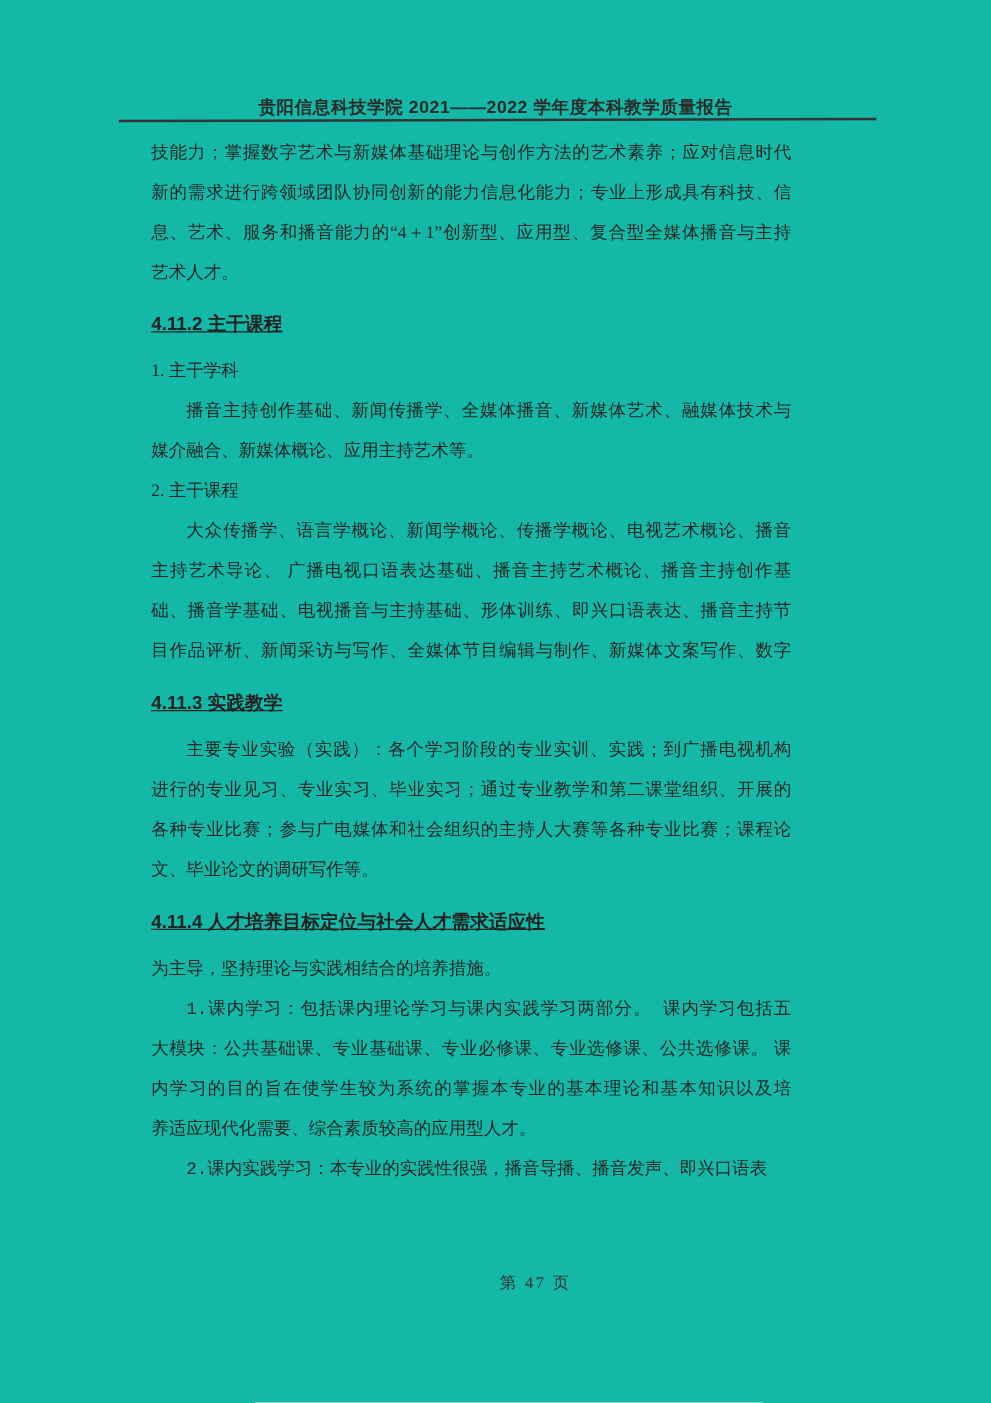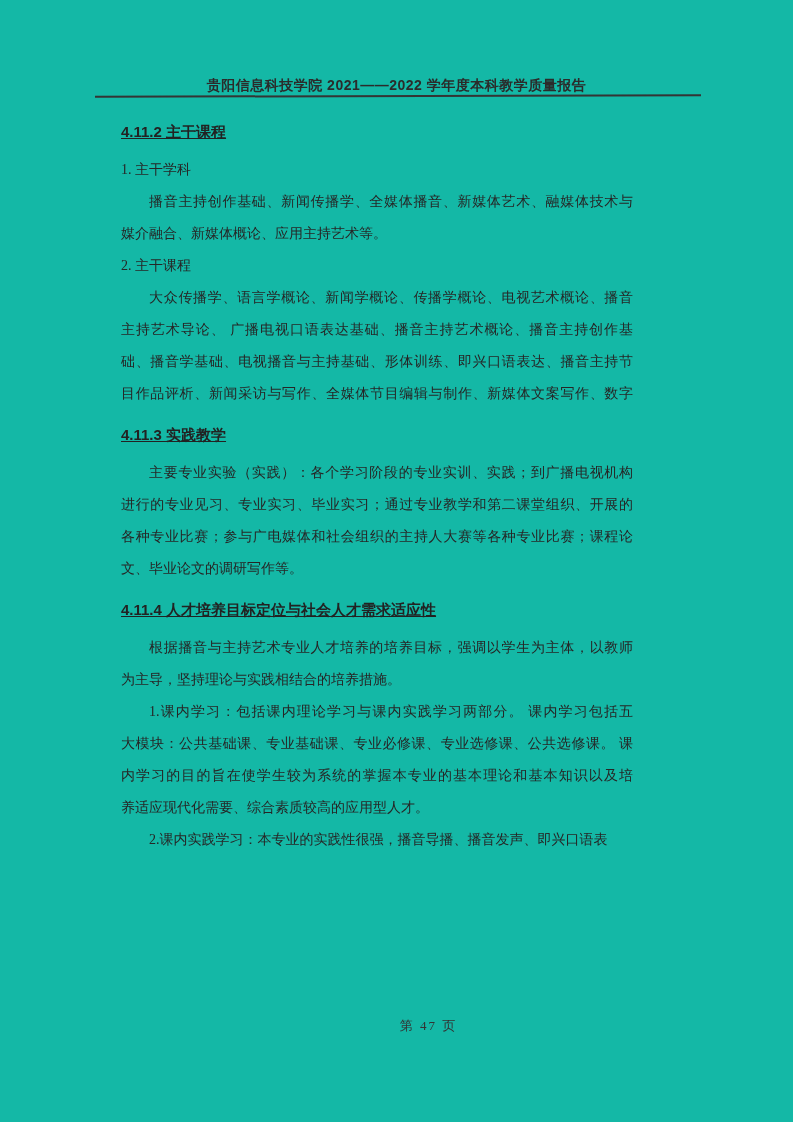--- a/index.html
+++ b/index.html
@@ -46,21 +46,21 @@
   .ln {
     line-height: 32px;
     white-space: nowrap;
     text-align: justify;
     text-align-last: justify;
   }
   .ln.last {
     text-align: left;
     text-align-last: left;
   }
-  .ln.indent { text-indent: 2em; }
+  .ln.indent { text-indent: 2em; font-family: Liberation Mono, monospace; }
   .heading {
     font-family: "Liberation Sans", sans-serif;
     font-weight: bold;
     font-size: 15px;
     line-height: 32px;
     margin: 9px 0 6px 0;
     color: #222;
     text-decoration: underline;
   }
   .list-item {
@@ -81,20 +81,26 @@
   }
 </style>
 </head>
 <body>
 
 <div class="page">
   <div class="page-header">贵阳信息科技学院 2021——2022 学年度本科教学质量报告</div>
   <div class="header-rule"></div>
 
   <main class="doc-body">
+      <div class="para">
+        <div class="ln">技能力；掌握数字艺术与新媒体基础理论与创作方法的艺术素养；应对信息时代</div>
+        <div class="ln">新的需求进行跨领域团队协同创新的能力信息化能力；专业上形成具有科技、信</div>
+        <div class="ln">息、艺术、服务和播音能力的“4＋1”创新型、应用型、复合型全媒体播音与主持</div>
+        <div class="ln last">艺术人才。</div>
+      </div>
       <div class="heading">4.11.2 主干课程</div>
       <div class="list-item">1. 主干学科</div>
       <div class="para">
         <div class="ln indent">播音主持创作基础、新闻传播学、全媒体播音、新媒体艺术、融媒体技术与</div>
         <div class="ln last">媒介融合、新媒体概论、应用主持艺术等。</div>
       </div>
       <div class="list-item">2. 主干课程</div>
       <div class="para">
         <div class="ln indent">大众传播学、语言学概论、新闻学概论、传播学概论、电视艺术概论、播音</div>
         <div class="ln">主持艺术导论、 广播电视口语表达基础、播音主持艺术概论、播音主持创作基</div>
@@ -103,21 +109,20 @@
       </div>
       <div class="heading">4.11.3 实践教学</div>
       <div class="para">
         <div class="ln indent">主要专业实验（实践）：各个学习阶段的专业实训、实践；到广播电视机构</div>
         <div class="ln">进行的专业见习、专业实习、毕业实习；通过专业教学和第二课堂组织、开展的</div>
         <div class="ln">各种专业比赛；参与广电媒体和社会组织的主持人大赛等各种专业比赛；课程论</div>
         <div class="ln last">文、毕业论文的调研写作等。</div>
       </div>
       <div class="heading">4.11.4 人才培养目标定位与社会人才需求适应性</div>
       <div class="para">
-        <div class="ln indent">根据播音与主持艺术专业人才培养的培养目标，强调以学生为主体，以教师</div>
         <div class="ln last">为主导，坚持理论与实践相结合的培养措施。</div>
       </div>
       <div class="para">
         <div class="ln indent">1.课内学习：包括课内理论学习与课内实践学习两部分。 课内学习包括五</div>
         <div class="ln">大模块：公共基础课、专业基础课、专业必修课、专业选修课、公共选修课。 课</div>
         <div class="ln">内学习的目的旨在使学生较为系统的掌握本专业的基本理论和基本知识以及培</div>
         <div class="ln last">养适应现代化需要、综合素质较高的应用型人才。</div>
       </div>
       <div class="para">
         <div class="ln last indent">2.课内实践学习：本专业的实践性很强，播音导播、播音发声、即兴口语表</div>

